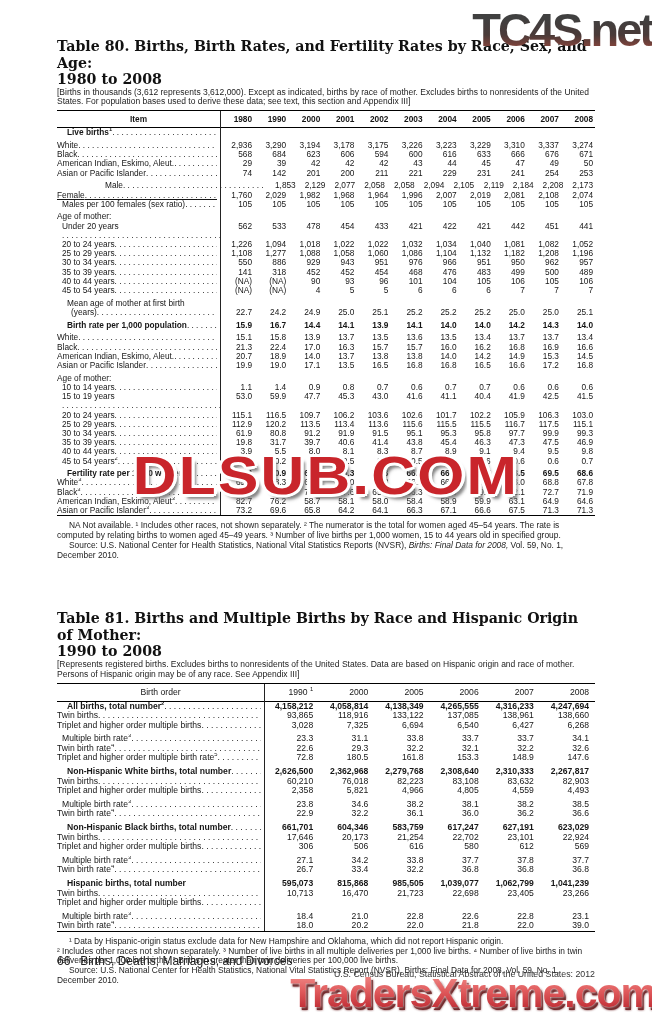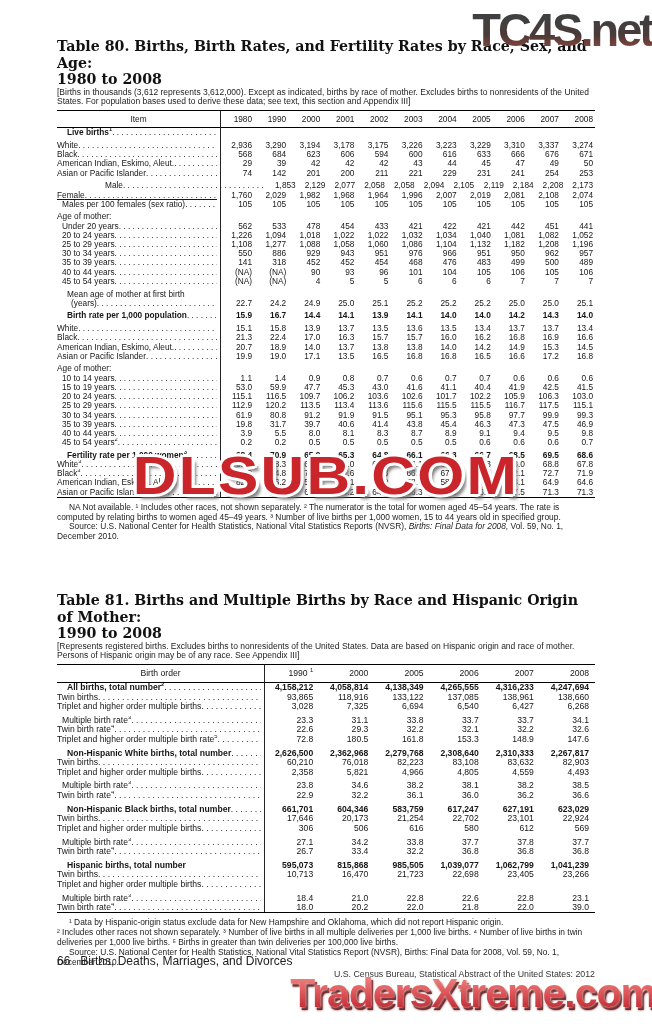--- a/index.html
+++ b/index.html
@@ -11,21 +11,21 @@
   .t80-title{margin-top:38px;}
   .t81-title{margin-top:50px;}
   .bracket-note{font-size:8.5px;line-height:9.9px;margin:0 0 0 0;color:#1c1c1c;}
 
   .stat-table{position:relative;border-top:1.5px solid #000;border-bottom:1.5px solid #000;margin-top:3px;}
   .stat-table::before{content:'';position:absolute;left:var(--divx);top:0;bottom:0;width:1px;background:#222;}
   .trow{display:flex;align-items:baseline;}
   .t80 .trow{font-size:8.3px;line-height:9.2px;}
   .t81 .trow{font-size:8.6px;line-height:9.4px;}
   .trow.thead{align-items:center;border-bottom:1px solid #000;font-weight:normal;}
-  .t80 .trow.thead{height:16px;}
+  .t80 .trow.thead{height:16px;font-weight:bold;}
   .t81 .trow.thead{height:17px;}
   .t80 .trow.gap{margin-top:3.5px;}
   .t81 .trow.gap{margin-top:4.5px;}
   .trow.bold{font-weight:bold;}
   .tlabel{flex:0 0 var(--divx);box-sizing:border-box;display:flex;align-items:baseline;overflow:hidden;padding-right:3px;white-space:nowrap;}
   .thead .tlabel{display:block;text-align:center;padding-right:0;}
   .lab{white-space:nowrap;}
   .dots{flex:1;overflow:hidden;white-space:nowrap;font-weight:normal;color:#161616;}
   .dots::after{content:" . . . . . . . . . . . . . . . . . . . . . . . . . . . . . . . . . . . . . . . . . . . . . . . . . . . . . . . .";}
   .tvals{flex:1;display:flex;}
@@ -221,21 +221,21 @@
             <div class="tcell">105</div>
           </div>
         </div>
         <div class="trow gap">
           <div class="tlabel" style="padding-left: 0px;">
             <div class="lab">Age of mother:</div>
           </div>
           <div class="tvals"></div>
         </div>
         <div class="trow">
-          <div class="tlabel" style="padding-left: 5px;">
+          <div class="tlabel" style="padding-left: 5px; flex-direction: column;">
             <div class="lab">Under 20 years</div>
             <div class="dots"></div>
           </div>
           <div class="tvals">
             <div class="tcell">562</div>
             <div class="tcell">533</div>
             <div class="tcell">478</div>
             <div class="tcell">454</div>
             <div class="tcell">433</div>
             <div class="tcell">421</div>
@@ -499,21 +499,21 @@
             <div class="tcell">0.7</div>
             <div class="tcell">0.6</div>
             <div class="tcell">0.7</div>
             <div class="tcell">0.7</div>
             <div class="tcell">0.6</div>
             <div class="tcell">0.6</div>
             <div class="tcell">0.6</div>
           </div>
         </div>
         <div class="trow">
-          <div class="tlabel" style="padding-left: 5px;">
+          <div class="tlabel" style="padding-left: 5px; flex-direction: column;">
             <div class="lab">15 to 19 years</div>
             <div class="dots"></div>
           </div>
           <div class="tvals">
             <div class="tcell">53.0</div>
             <div class="tcell">59.9</div>
             <div class="tcell">47.7</div>
             <div class="tcell">45.3</div>
             <div class="tcell">43.0</div>
             <div class="tcell">41.6</div>

